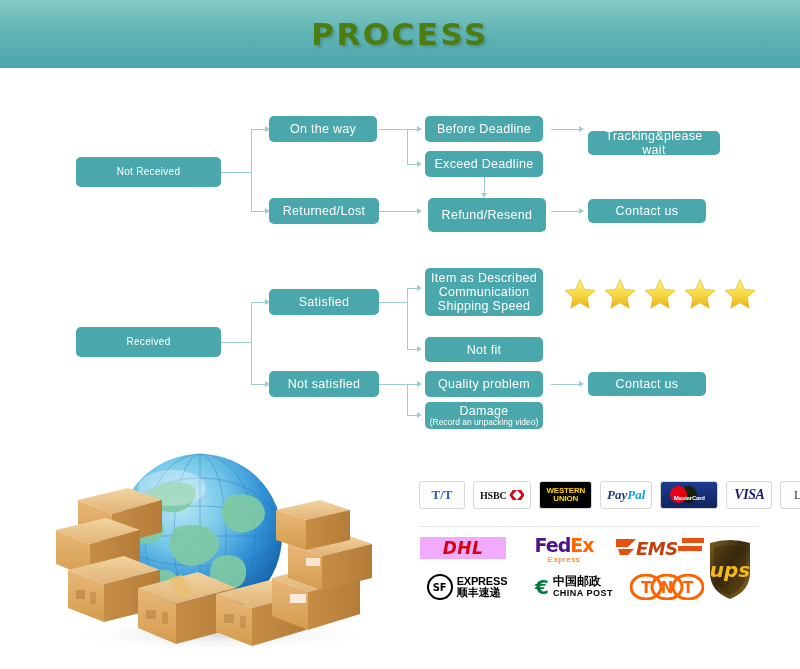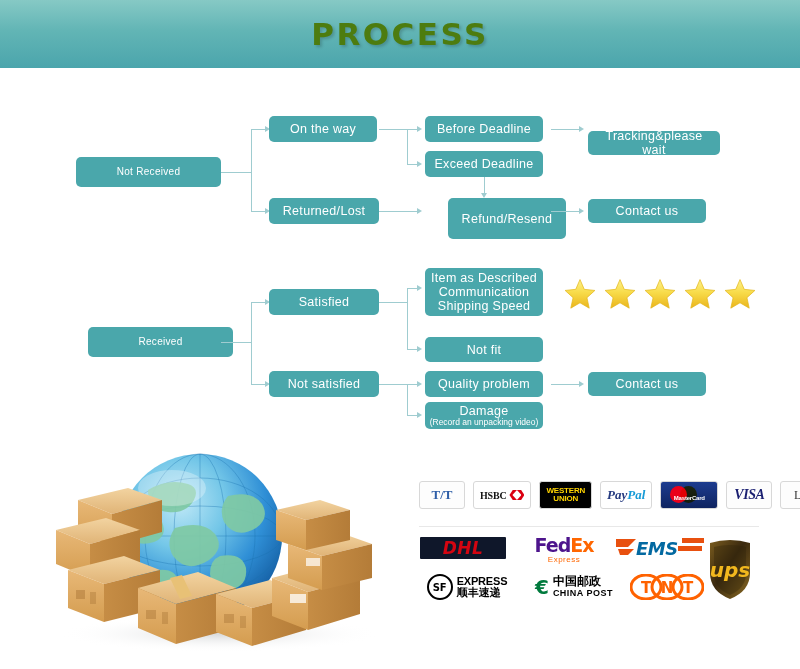--- a/index.html
+++ b/index.html
@@ -146,31 +146,31 @@
   .pay-lc { color: #333; font-size: 12px; font-family: "Liberation Serif", serif; font-weight: normal;}
 
   
   #shipping-grid {
     position: absolute;
     left: 420px; top: 534px;
     width: 330px; height: 76px;
   }
   .ship-logo { position: absolute; display: flex; align-items: center; justify-content: center; }
 
-  .lg-dhl { left: 0px; top: 3px; width: 86px; height: 22px; background: #0f172a; border-radius: 1px; }
+  .lg-dhl { left: 0px; top: 3px; width: 86px; height: 22px; background: #f0abfc; border-radius: 1px; }
   .lg-dhl span { color: #d40511; font-style: italic; font-weight: bold; font-size: 17px; letter-spacing: 0.5px; font-family: "DejaVu Sans", sans-serif;}
 
   .lg-fedex { left: 104px; top: 0px; width: 80px; height: 30px; flex-direction: column; }
   .lg-fedex .fx-main { font-weight: bold; font-size: 19px; letter-spacing: -1px; font-family: "DejaVu Sans", sans-serif;}
   .lg-fedex .fx-a { color: #4d148c; }
   .lg-fedex .fx-b { color: #ff6600; }
   .lg-fedex .fx-sub { color: #ff6600; font-size: 8px; letter-spacing: 0.5px; margin-top: -1px;}
 
   .lg-ems { left: 196px; top: 2px; width: 88px; height: 25px; }
-  .lg-ems .ems-txt { color: #0369a1; font-weight: bold; font-style: italic; font-size: 18px; letter-spacing: -0.5px; font-family: "DejaVu Sans", sans-serif;}
+  .lg-ems .ems-txt { color: #c2410c; font-weight: bold; font-style: italic; font-size: 18px; letter-spacing: -0.5px; font-family: "DejaVu Sans", sans-serif;}
 
   .lg-ups { left: 288px; top: 0px; width: 44px; height: 70px; }
 
   .lg-sf { left: 2px; top: 38px; width: 90px; height: 30px; }
   .lg-sf .sf-circ {
     width: 22px; height: 22px; border-radius: 50%; border: 2px solid #000;
     display:flex; align-items:center; justify-content:center;
     font-size: 10px; font-weight: bold; color:#000; font-family:"DejaVu Sans", sans-serif;
   }
   .lg-sf .sf-txt { margin-left: 4px; display:flex; flex-direction:column; line-height:11px;}
@@ -239,32 +239,32 @@
 <div class="vline" style="left:484px; top:177px; height:18px;"></div>
 <div class="arrow-d" style="left:481px; top:193px;"></div>
 
 <div class="fbox" style="left:269px; top:198px; width:110px; height:26px;">
   <span class="ln">Returned/Lost</span>
 </div>
 
 <div class="hline" style="left:379px; top:211px; width:40px;"></div>
 <div class="arrow-r" style="left:417px; top:208px;"></div>
 
-<div class="fbox" style="left:448px; top:198px; width:118px; height:41px;">
+<div class="fbox" style="left:428px; top:198px; width:118px; height:34px;">
   <span class="ln">Refund/Resend</span>
 </div>
 
 <div class="hline" style="left:551px; top:211px; width:30px;"></div>
 <div class="arrow-r" style="left:579px; top:208px;"></div>
 
 <div class="fbox" style="left:588px; top:199px; width:118px; height:24px;">
   <span class="ln">Contact us</span>
 </div>
 
-<div class="fbox big" style="left:76px; top:327px; width:145px; height:30px;margin-left:12px;">
+<div class="fbox big" style="left:76px; top:327px; width:145px; height:30px;">
   <span class="ln">Received</span>
 </div>
 
 <div class="hline" style="left:221px; top:342px; width:30px;"></div>
 <div class="vline" style="left:251px; top:302px; height:82px;"></div>
 <div class="hline" style="left:251px; top:302px; width:16px;"></div>
 <div class="arrow-r" style="left:265px; top:299px;"></div>
 <div class="hline" style="left:251px; top:384px; width:16px;"></div>
 <div class="arrow-r" style="left:265px; top:381px;"></div>
 

